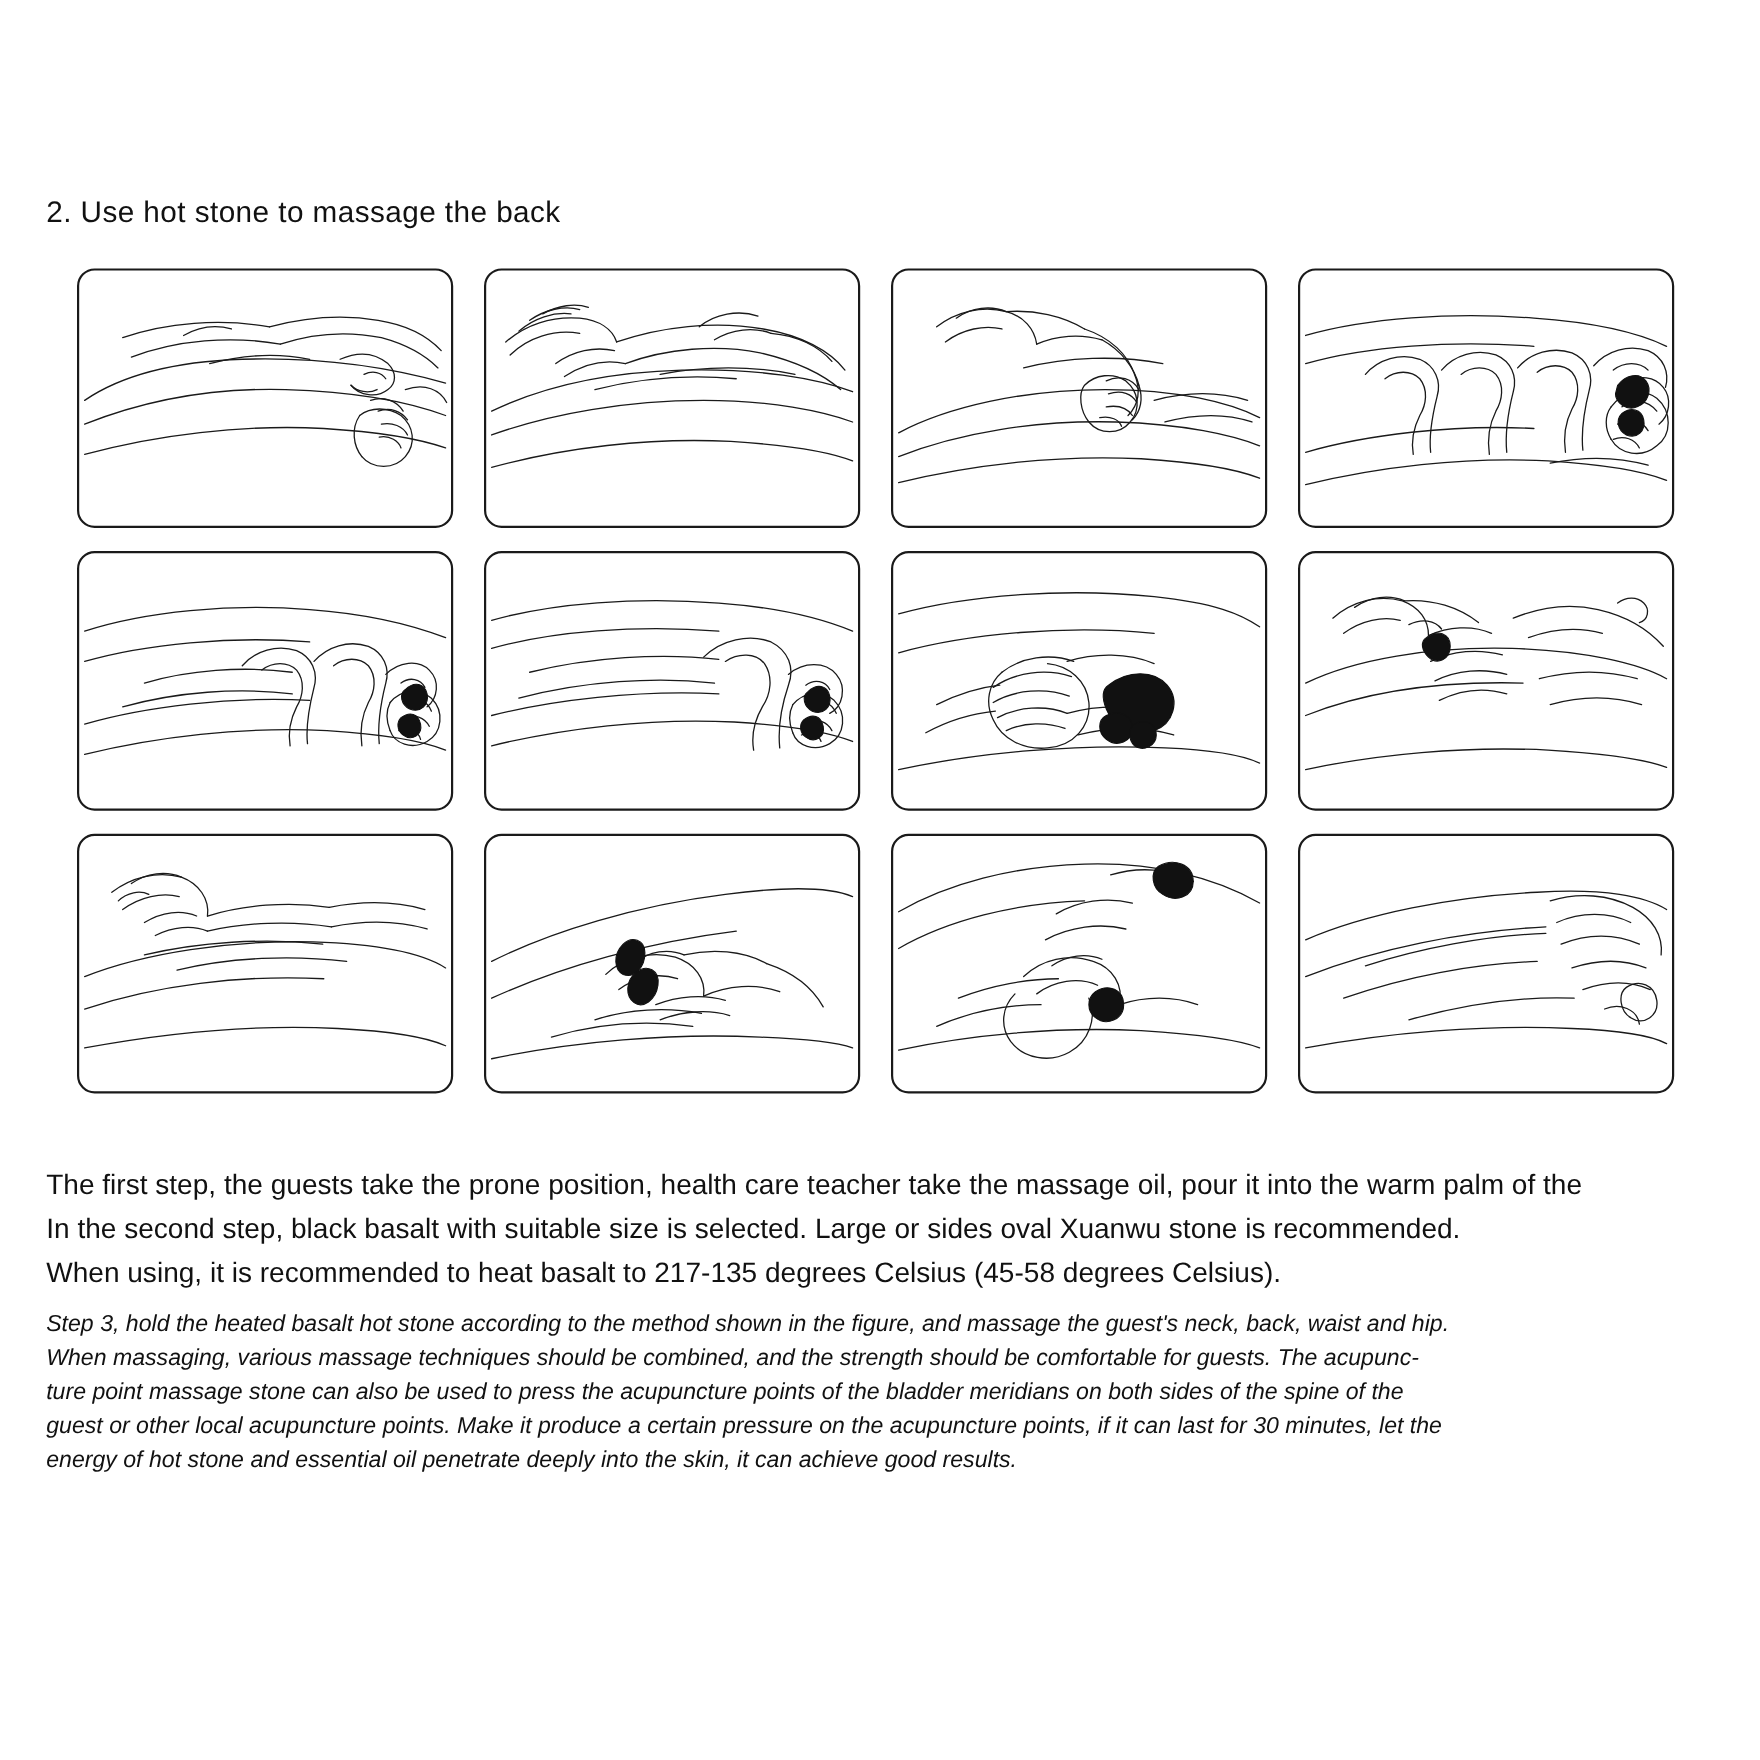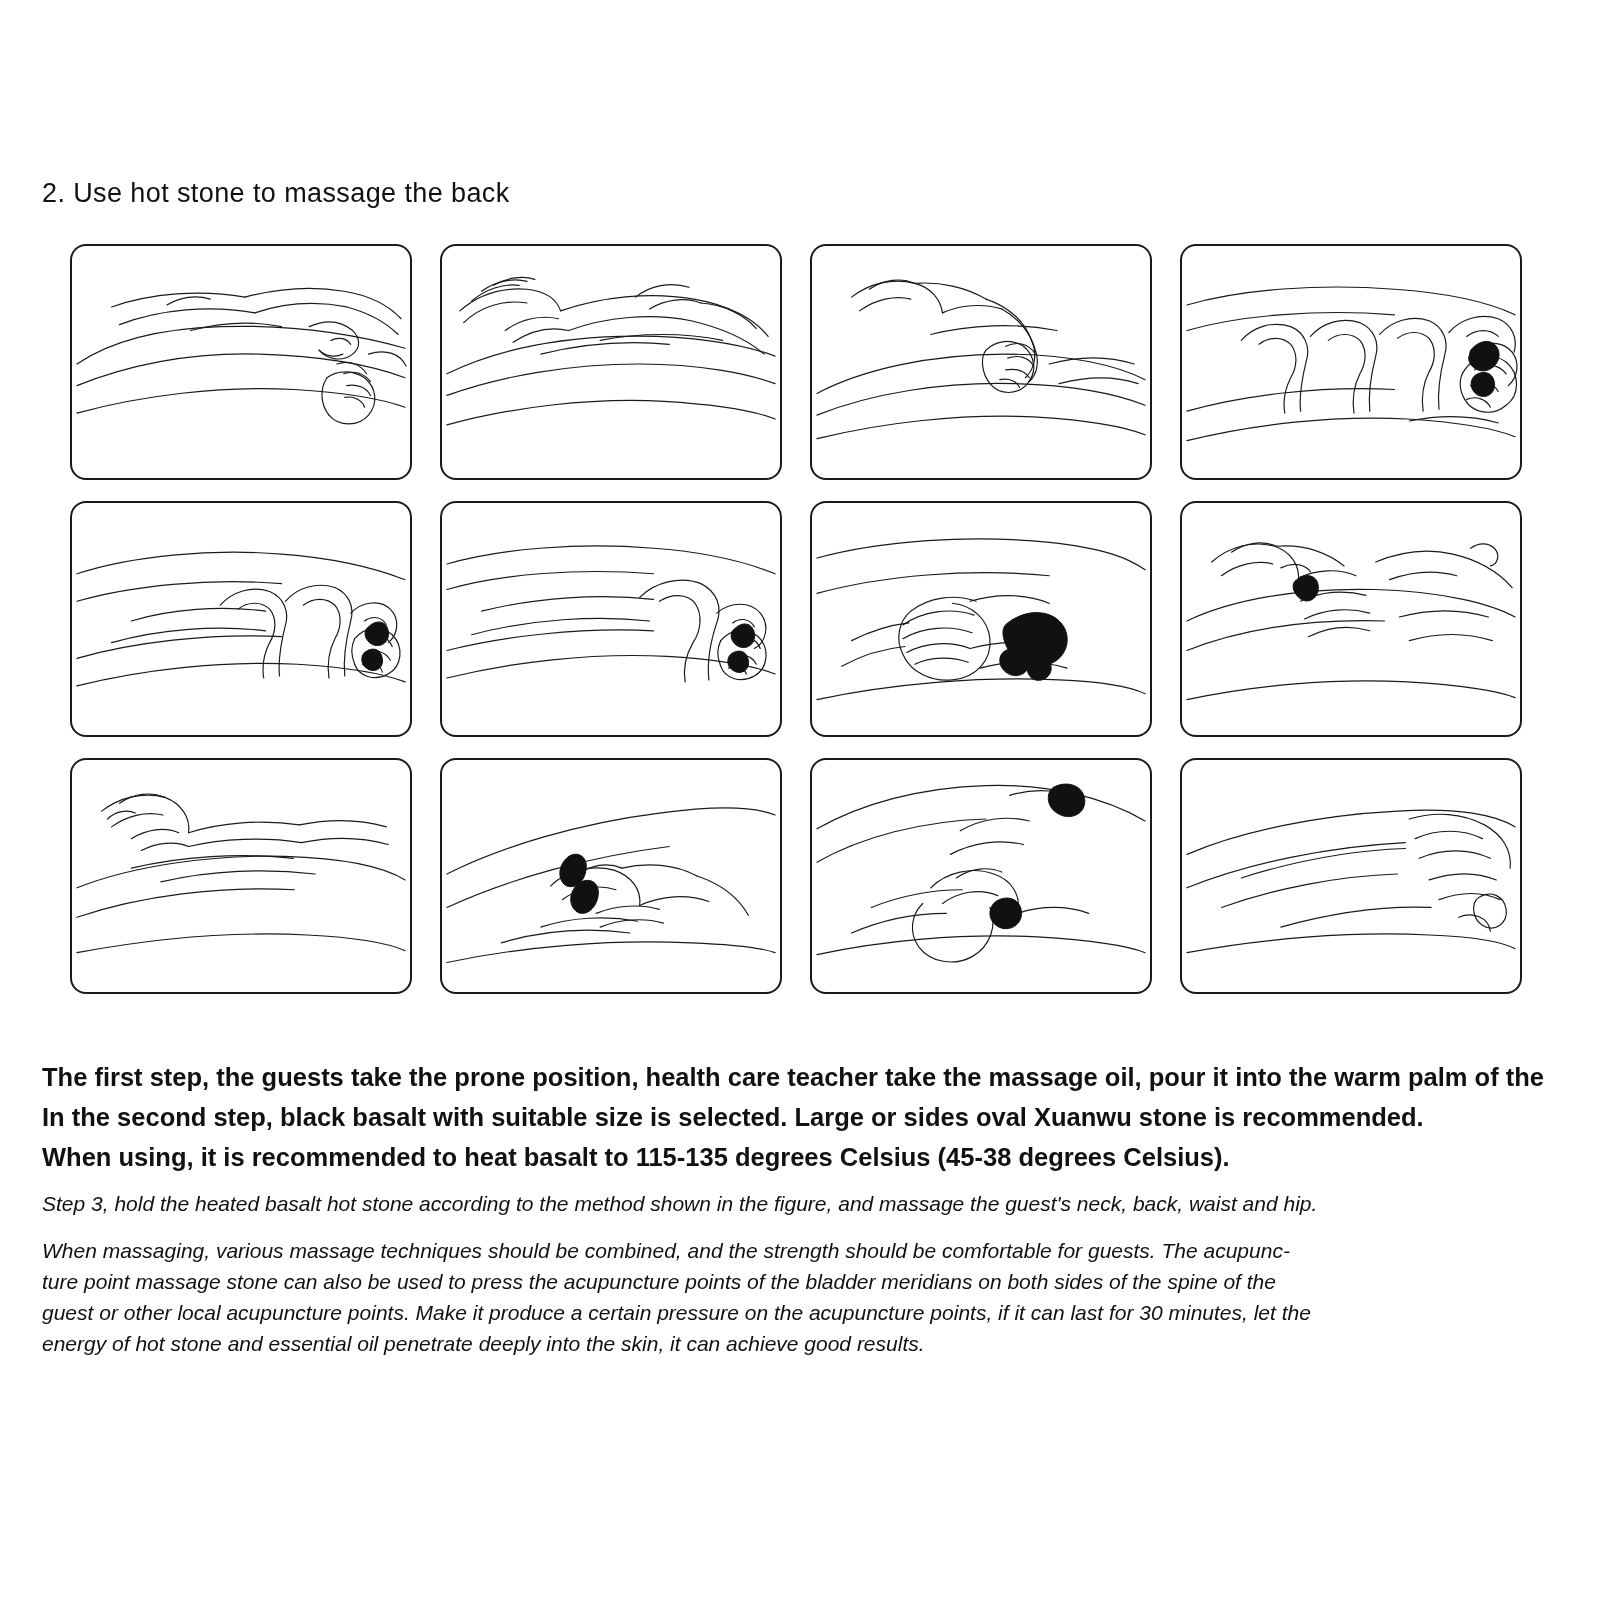--- a/index.html
+++ b/index.html
@@ -58,21 +58,20 @@
     position: absolute;
     left: 42px;
     top: 1058px;
     width: 1520px;
   }
   .para-large {
     font-size: 25.5px;
     line-height: 38px;
     color: #111;
     margin: 0 0 2px 0;
-    font-weight: bold;
   }
   .para-small {
     font-size: 21px;
     line-height: 31px;
     color: #111;
     margin: 12px 0 0 0;
     font-style: italic;
   }
 </style>
 </head>
@@ -372,22 +371,22 @@
           <path d="M100 170 C 150 156, 204 148, 252 150"></path>
         </g>
       </svg>
     </div>
 
   </div>
 
   <div class="body-text">
     <p class="para-large">The first step, the guests take the prone position, health care teacher take the massage oil, pour it into the warm palm of the</p>
     <p class="para-large">In the second step, black basalt with suitable size is selected. Large or sides oval Xuanwu stone is recommended.</p>
-    <p class="para-large">When using, it is recommended to heat basalt to 115-135 degrees Celsius (45-38 degrees Celsius).</p>
+    <p class="para-large">When using, it is recommended to heat basalt to 217-135 degrees Celsius (45-58 degrees Celsius).</p>
 
     <p class="para-small">Step 3, hold the heated basalt hot stone according to the method shown in the figure, and massage the guest's neck, back, waist and hip.</p>
-    <p class="para-small" style="margin-top:16px">When massaging, various massage techniques should be combined, and the strength should be comfortable for guests. The acupunc-</p>
+    <p class="para-small" style="margin-top:0">When massaging, various massage techniques should be combined, and the strength should be comfortable for guests. The acupunc-</p>
     <p class="para-small" style="margin-top:0">ture point massage stone can also be used to press the acupuncture points of the bladder meridians on both sides of the spine of the</p>
     <p class="para-small" style="margin-top:0">guest or other local acupuncture points. Make it produce a certain pressure on the acupuncture points, if it can last for 30 minutes, let the</p>
     <p class="para-small" style="margin-top:0">energy of hot stone and essential oil penetrate deeply into the skin, it can achieve good results.</p>
   </div>
 
 </div>
 
 </body></html>

